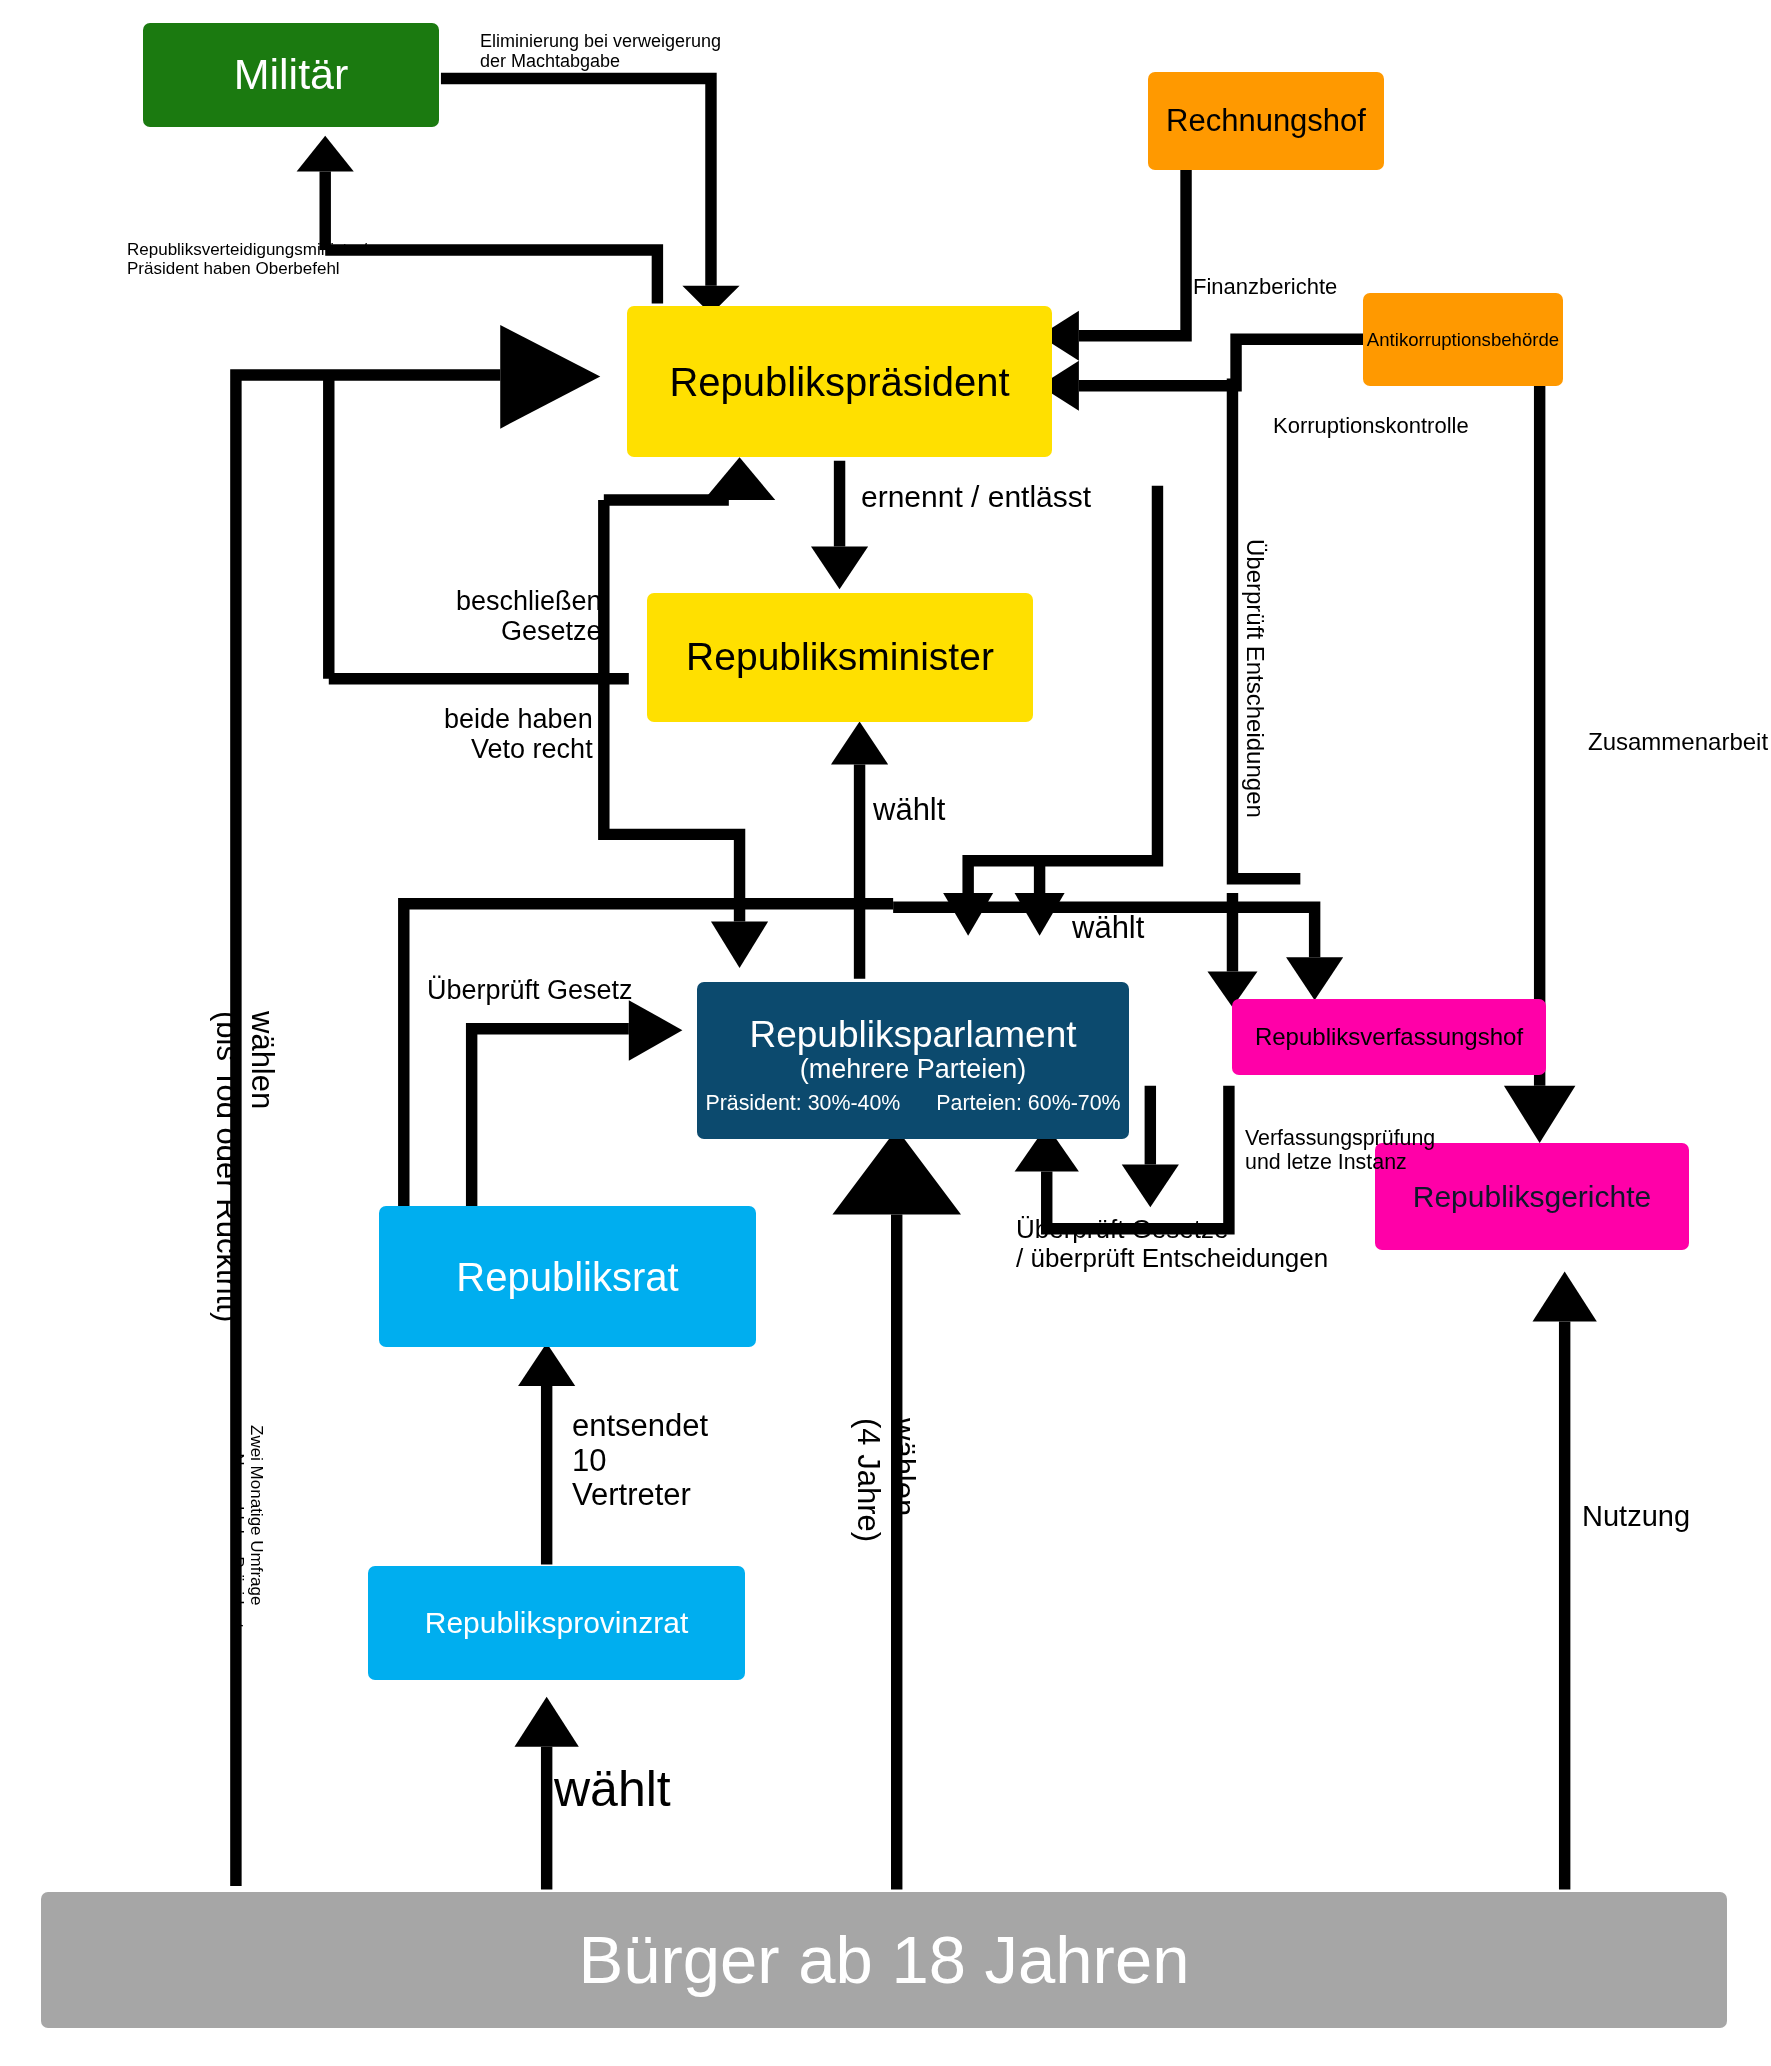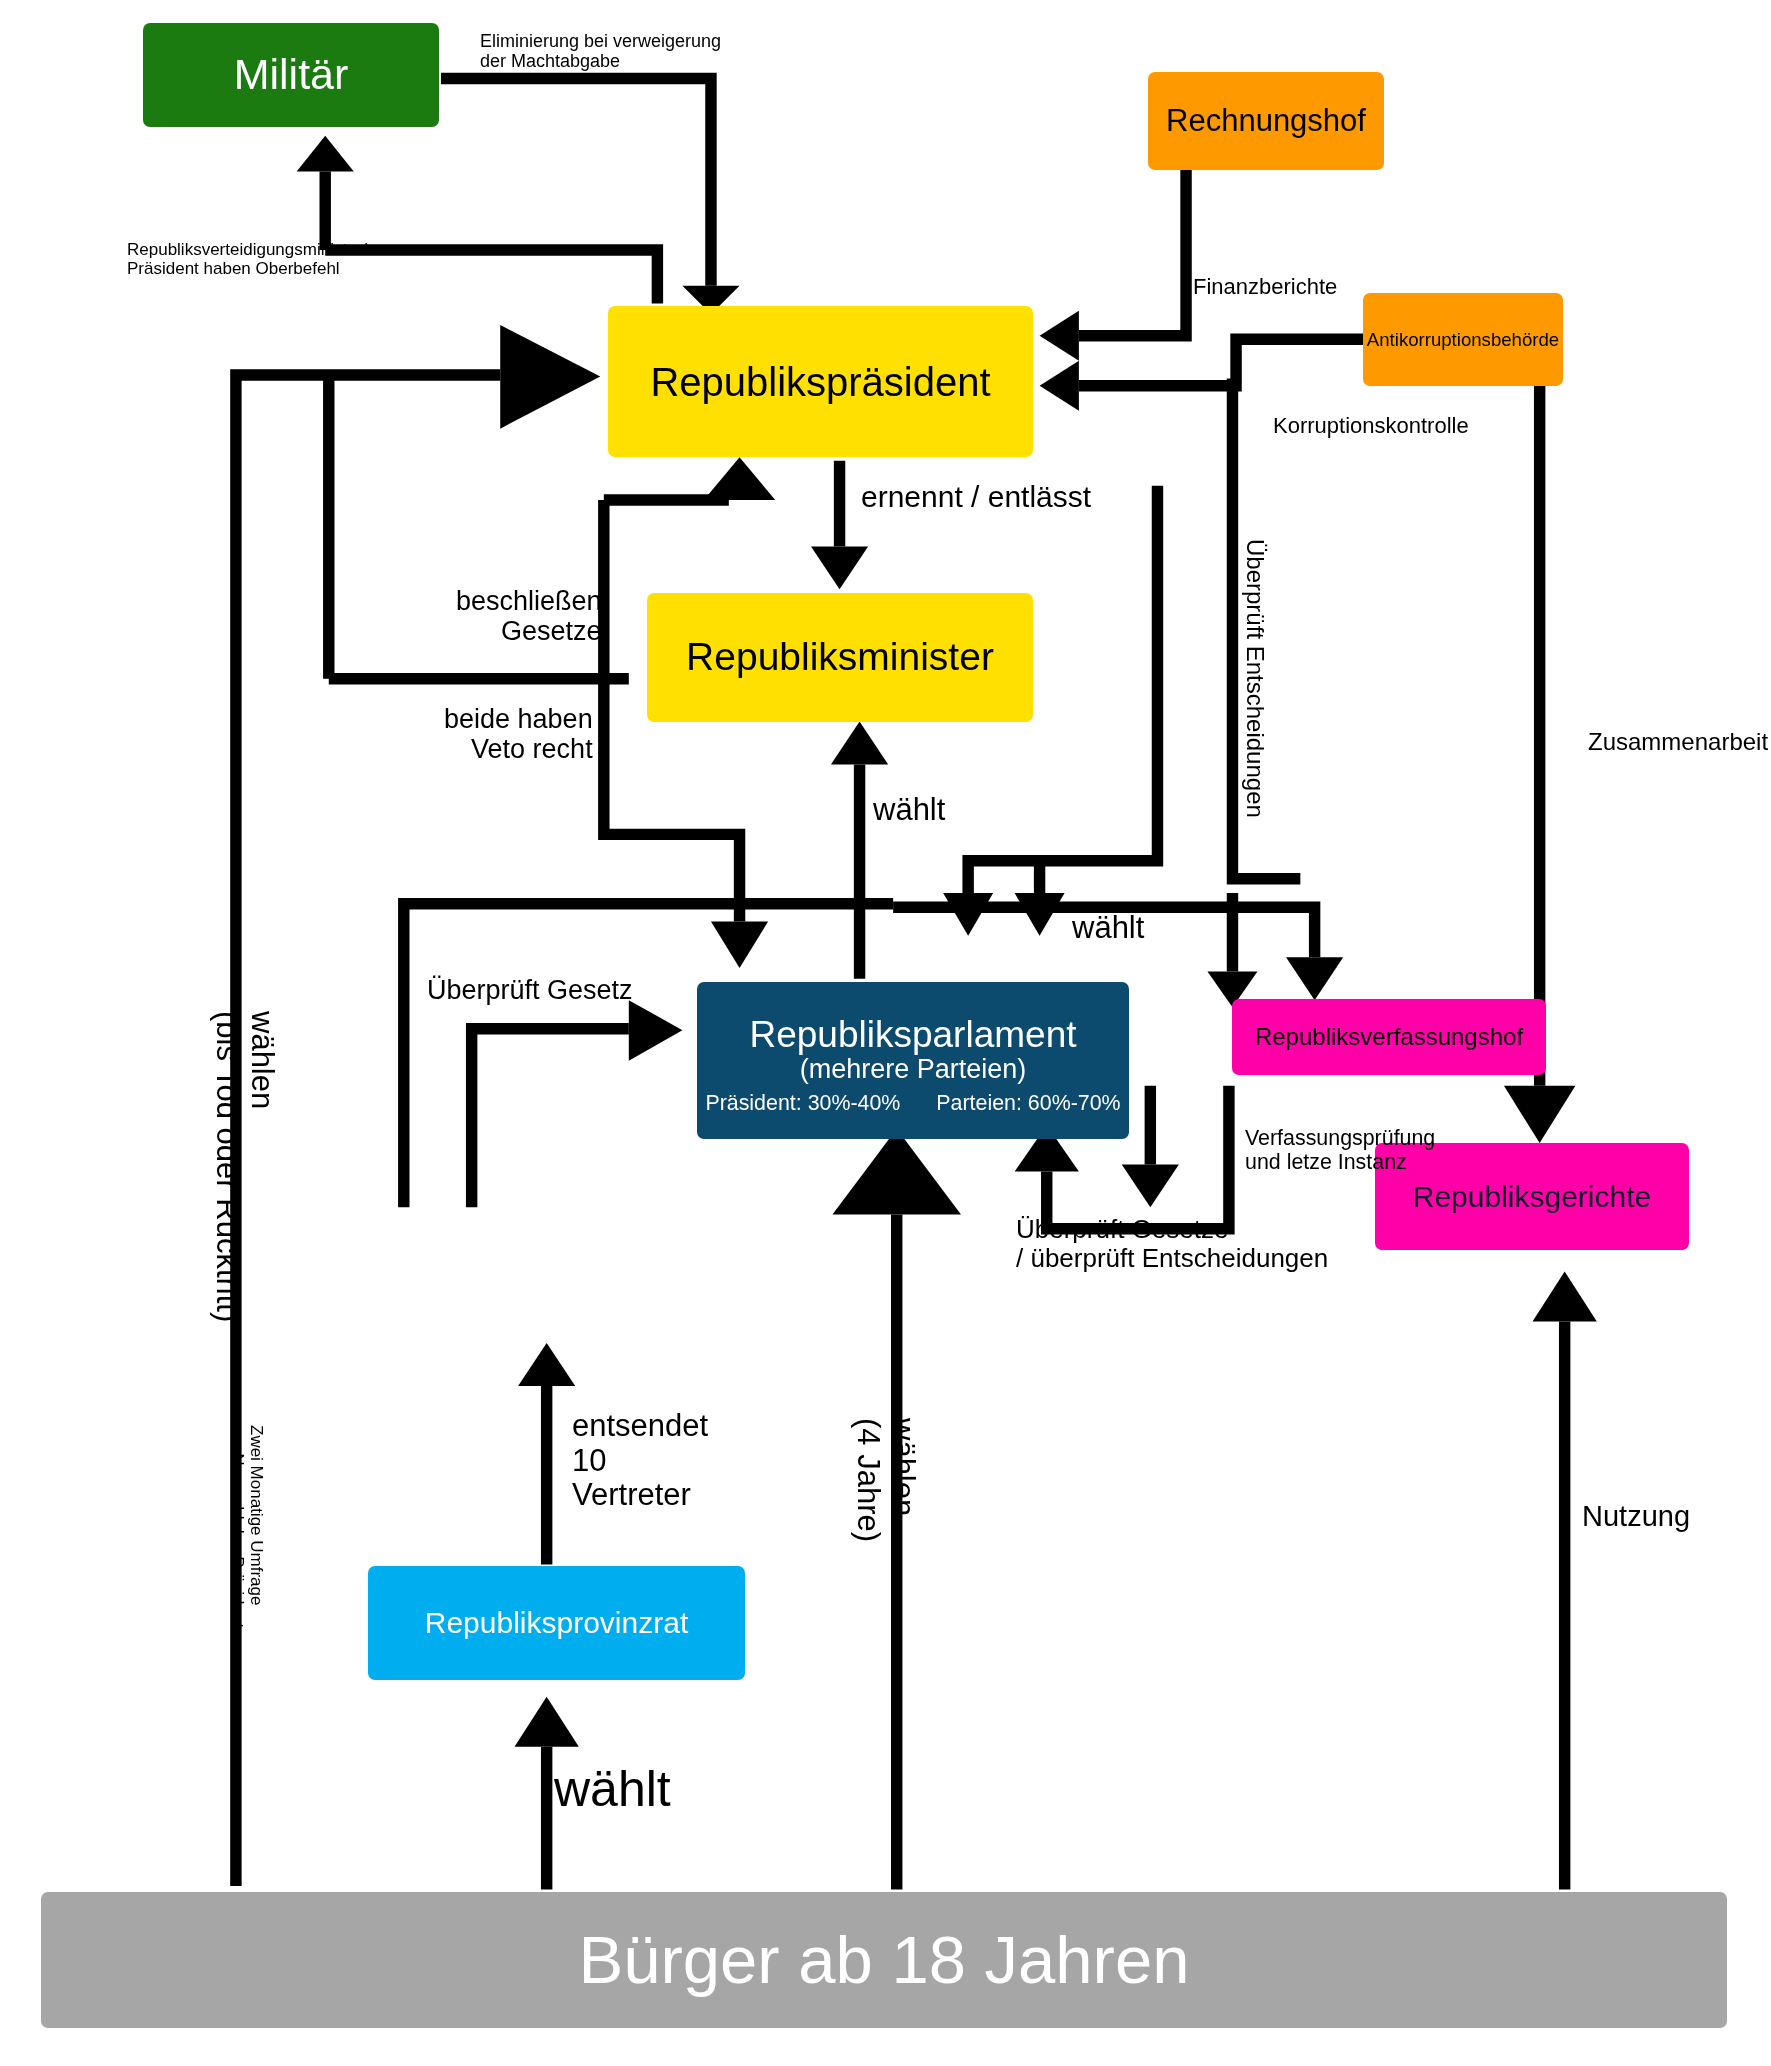--- a/index.html
+++ b/index.html
@@ -148,21 +148,21 @@
   </div>
 
   <div class="node" style="left:1148px; top:72px; width:236px; height:98px; background:#FF9900; color:#000; font-size:31px;">
     <span class="t1">Rechnungshof</span>
   </div>
 
   <div class="node" style="left:1363px; top:293px; width:200px; height:93px; background:#FF9900; color:#000; font-size:18.6px;">
     <span class="t1">Antikorruptionsbehörde</span>
   </div>
 
-  <div class="node" style="left:608px; top:306px; width:425px; height:151px; background:#FFE000; color:#000; font-size:40px;">
+  <div class="node" style="left:627px; top:306px; width:425px; height:151px; background:#FFE000; color:#000; font-size:40px;">
     <span class="t1">Republikspräsident</span>
   </div>
 
   <div class="node" style="left:647px; top:593px; width:386px; height:129px; background:#FFE000; color:#000; font-size:39px;">
     <span class="t1">Republiksminister</span>
   </div>
 
   <div class="node" style="left:697px; top:982px; width:432px; height:157px; background:#0c4a6e; color:#fff; padding-top:10px;">
     <span class="t1" style="font-size:37px;">Republiksparlament</span>
     <span class="t2" style="font-size:27px;">(mehrere Parteien)</span>
@@ -174,20 +174,23 @@
   </div>
 
   <div class="node" style="left:1220px; top:999px; width:314px; height:76px; background:#FF00A8; color:#000; font-size:24px;margin-left:12px;">
     <span class="t1">Republiksverfassungshof</span>
   </div>
 
   <div class="node" style="left:1375px; top:1143px; width:314px; height:107px; background:#FF00A8; color:#0f172a; font-size:30px;">
     <span class="t1">Republiksgerichte</span>
   </div>
 
+  <div class="node" style="left:379px; top:1206px; width:377px; height:141px; background:#00AEEF; color:#fff; font-size:40px;">
+    <span class="t1">Republiksrat</span>
+  </div>
 
   <div class="node" style="left:368px; top:1566px; width:377px; height:114px; background:#00AEEF; color:#fff; font-size:30px;">
     <span class="t1">Republiksprovinzrat</span>
   </div>
 
   <div class="node" style="left:41px; top:1892px; width:1686px; height:136px; background:#A6A6A6; color:#fff; font-size:67px;">
     <span class="t1">Bürger ab 18 Jahren</span>
   </div>
 
   <div class="lbl" style="left:480px; top:31px; font-size:18px;">Eliminierung bei verweigerung

